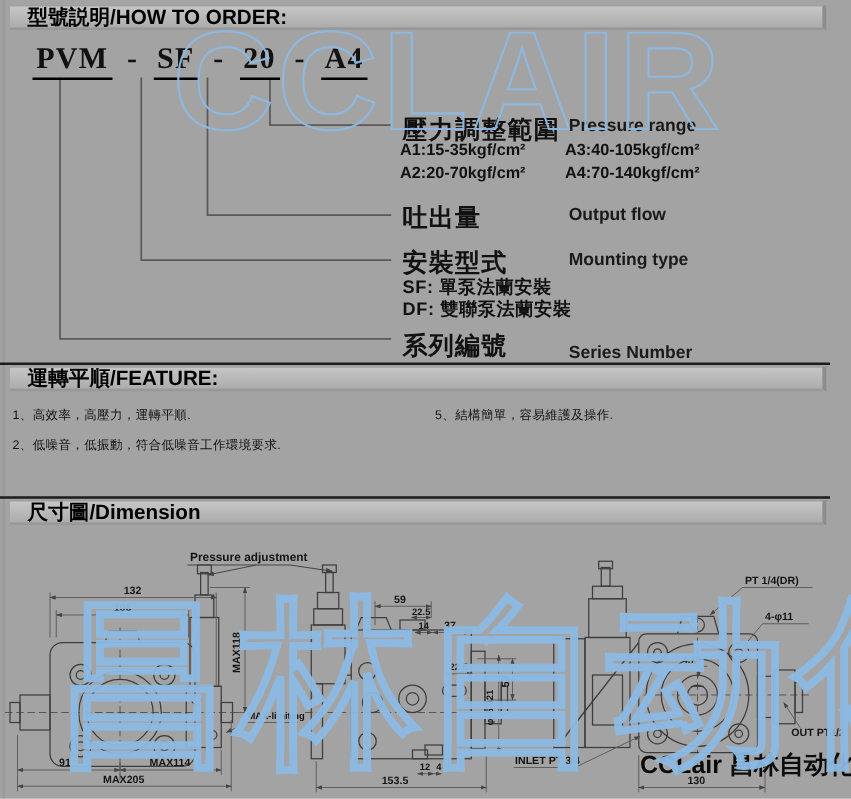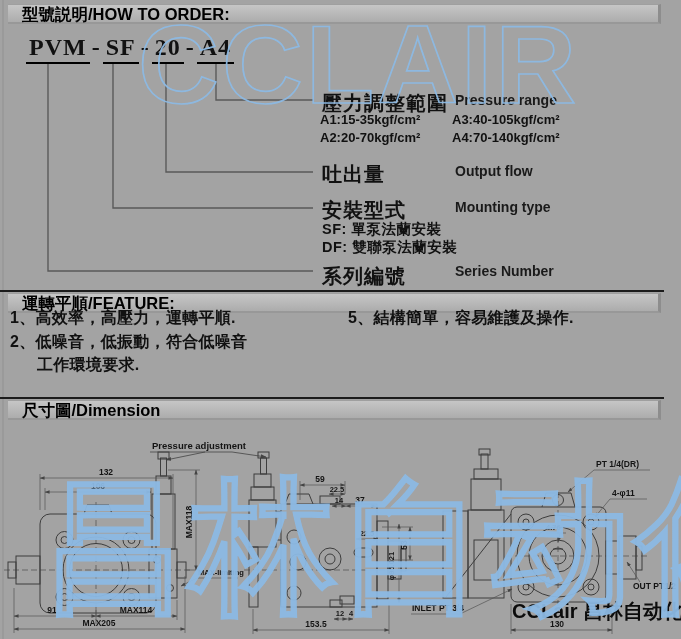--- a/index.html
+++ b/index.html
@@ -10,35 +10,35 @@
   .bar{position:absolute;left:8px;width:653px;height:20px;box-sizing:border-box;
        background:linear-gradient(180deg,#c6c6c6,#acacac);
        border-right:3px solid #8d8d8d;border-bottom:2px solid #989898;border-top:1px solid #9f9f9f;
        font-weight:700;font-size:16.5px;line-height:19px;padding-left:14px;color:#000;white-space:nowrap;}
   .bar1{top:4px;}
   .bar2{top:293px;}
   .bar3{top:400px;}
   .secline{position:absolute;left:0;width:664px;height:2px;background:#1c1c1c;}
   .l1{top:290px;} .l2{top:397px;}
   
-  .model{position:absolute;left:26px;top:34px;display:flex;gap:1px;align-items:baseline;
+  .model{position:absolute;left:26px;top:34px;display:flex;gap:11px;align-items:baseline;
          font-family:"Liberation Serif",serif;font-weight:700;font-size:24px;letter-spacing:1px;z-index:2;}
   .mp{border-bottom:2px solid #000;padding:0 3px 1px;}
   .sep{padding:0 1px;}
   
   .conn{position:absolute;left:0;top:0;z-index:1;}
   .drawing{position:absolute;left:0;top:430px;z-index:2;}
   
   .lbl{position:absolute;white-space:nowrap;font-weight:700;z-index:2;}
   .cn{font-size:20px;letter-spacing:1px;}
   .en{font-size:14px;color:#1a1a1a;}
   .opt{font-size:13px;}
   .opt2{font-size:14.5px;letter-spacing:.5px;}
   
-  .featcol{position:absolute;top:306px;font-size:16px;font-weight:700;line-height:23.5px;
+  .featcol{position:absolute;top:321px;font-size:10px;font-weight:400;line-height:23.5px;
            letter-spacing:.3px;z-index:2;}
   .featL{left:10px;width:248px;}
   .featR{left:348px;width:332px;}
   .fi{padding-left:27px;text-indent:-27px;}
   
   .wm{position:absolute;font-weight:700;color:transparent;white-space:nowrap;pointer-events:none;
       -webkit-text-stroke:1.7px rgba(140,185,228,.95);z-index:9;font-family:"Liberation Sans",sans-serif;}
   .wm-top{left:138px;top:0;font-size:112px;letter-spacing:3px;}
   .wm-draw{left:42px;top:450px;font-size:146px;letter-spacing:2px;}
   
@@ -86,21 +86,21 @@
   <div class="lbl opt" style="left:452px;top:112px">A3:40-105kgf/cm²</div>
   <div class="lbl opt" style="left:320px;top:130px">A2:20-70kgf/cm²</div>
   <div class="lbl opt" style="left:452px;top:130px">A4:70-140kgf/cm²</div>
   <div class="lbl cn" style="left:322px;top:161px">吐出量</div>
   <div class="lbl en" style="left:455px;top:163px">Output flow</div>
   <div class="lbl cn" style="left:322px;top:197px">安裝型式</div>
   <div class="lbl en" style="left:455px;top:199px">Mounting type</div>
   <div class="lbl opt2" style="left:322px;top:238px">DF: 雙聯泵法蘭安裝</div>
   <div class="lbl opt2" style="left:322px;top:220px">SF: 單泵法蘭安裝</div>
   <div class="lbl cn" style="left:322px;top:263px">系列編號</div>
-  <div class="lbl en" style="left:455px;top:263px">Series Number</div>
+  <div class="lbl en" style="left:455px;top:273px">Series Number</div>
 
   <div class="featcol featL">
     <div class="fi">1、高效率，高壓力，運轉平順.</div>
     <div class="fi">2、低噪音，低振動，符合低噪音工作環境要求.</div>
   </div>
   <div class="featcol featR">
     <div class="fi">5、結構簡單，容易維護及操作.</div>
   </div>
 
   <svg class="drawing" width="681" height="209" viewBox="0 430 681 209">

